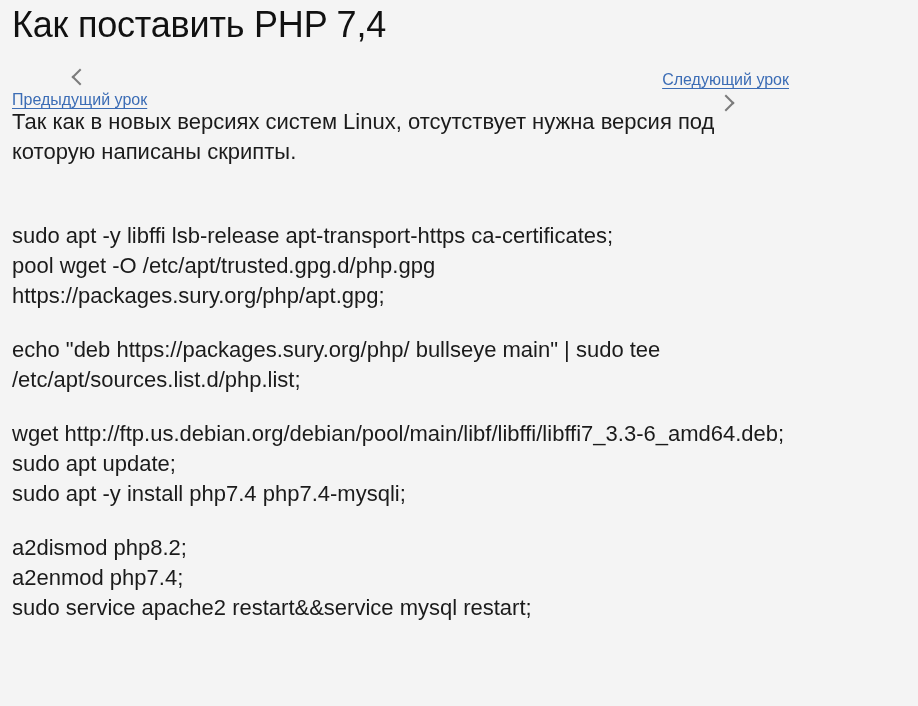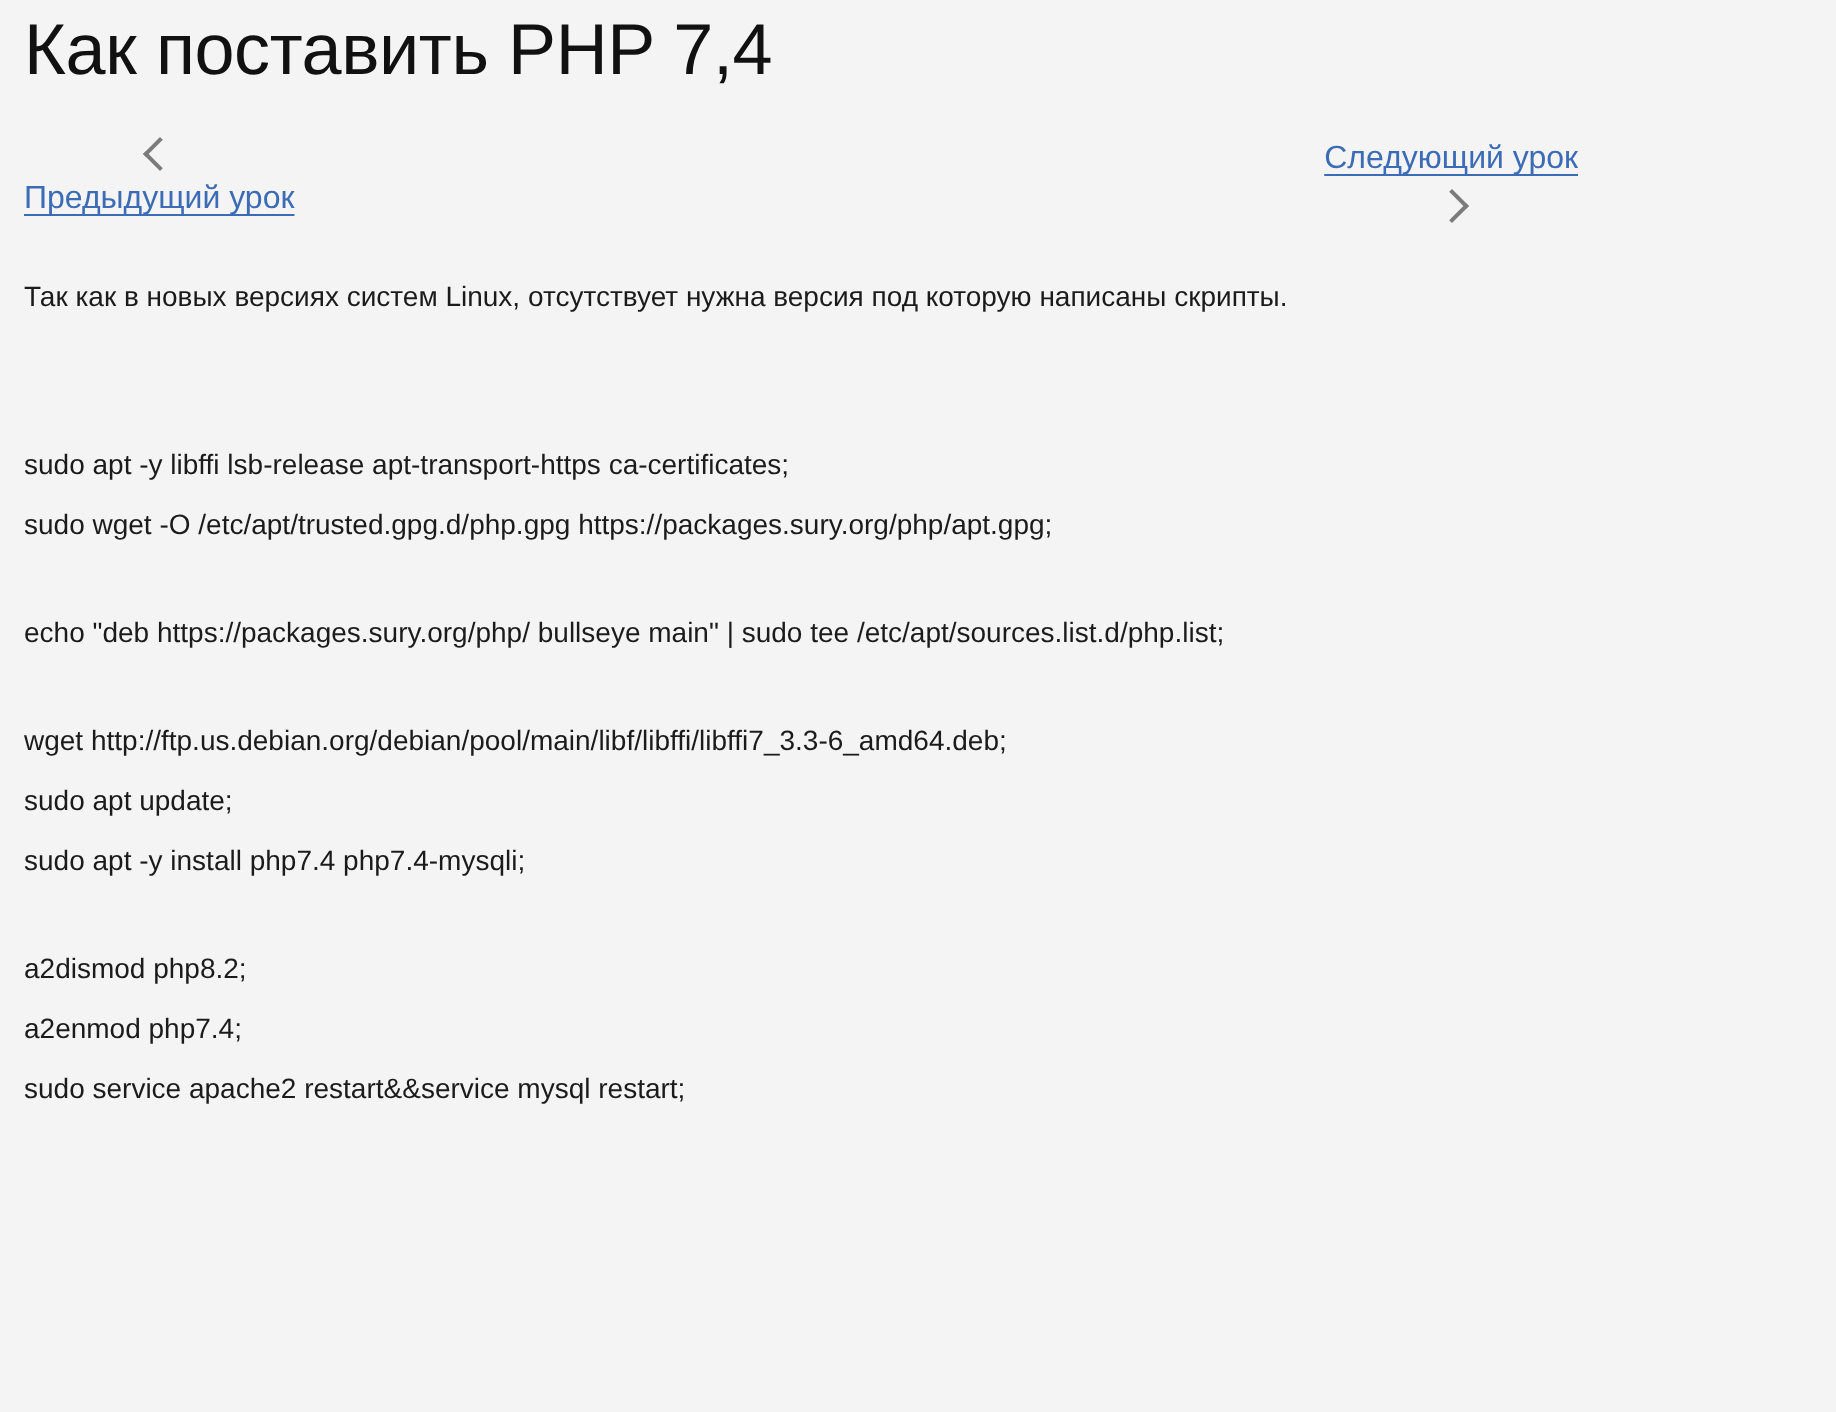--- a/index.html
+++ b/index.html
@@ -61,22 +61,21 @@
     border-bottom: 2px solid #7b7b7b;
     flex: 0 0 auto;
   }
   .chev.left {
     transform: rotate(135deg);
   }
   .chev.right {
     transform: rotate(-45deg);
   }
   .content {
-    margin-top: 26px;
-    font-size: 14px;
+    font-size: 22px;
     line-height: 30px;
     color: #1b1b1b;
   }
   .para {
     margin: 0 0 0 0;
     max-width: 860px;
   }
   .block {
     margin-bottom: 24px;
   }
@@ -114,21 +113,21 @@
 
   <div class="content">
 
     <p class="para">Так как в новых версиях систем Linux, отсутствует нужна версия под которую написаны скрипты.</p>
     <div class="spacer-sm"></div>
 
     <div class="spacer-lg"></div>
 
     <div class="block">
       <div class="code-line">sudo apt -y libffi lsb-release apt-transport-https ca-certificates;</div>
-      <div class="code-line">sudo wget -O /etc/apt/trusted.gpg.d/php.gpg https://packages.sury.org/php/apt.gpg;</div>
+      <div class="code-line">pool wget -O /etc/apt/trusted.gpg.d/php.gpg https://packages.sury.org/php/apt.gpg;</div>
     </div>
 
     <div class="block">
       <div class="code-line">echo "deb https://packages.sury.org/php/ bullseye main" | sudo tee /etc/apt/sources.list.d/php.list;</div>
     </div>
 
     <div class="block">
       <div class="code-line">wget http://ftp.us.debian.org/debian/pool/main/libf/libffi/libffi7_3.3-6_amd64.deb;</div>
       <div class="code-line">sudo apt update;</div>
       <div class="code-line">sudo apt -y install php7.4 php7.4-mysqli;</div>

